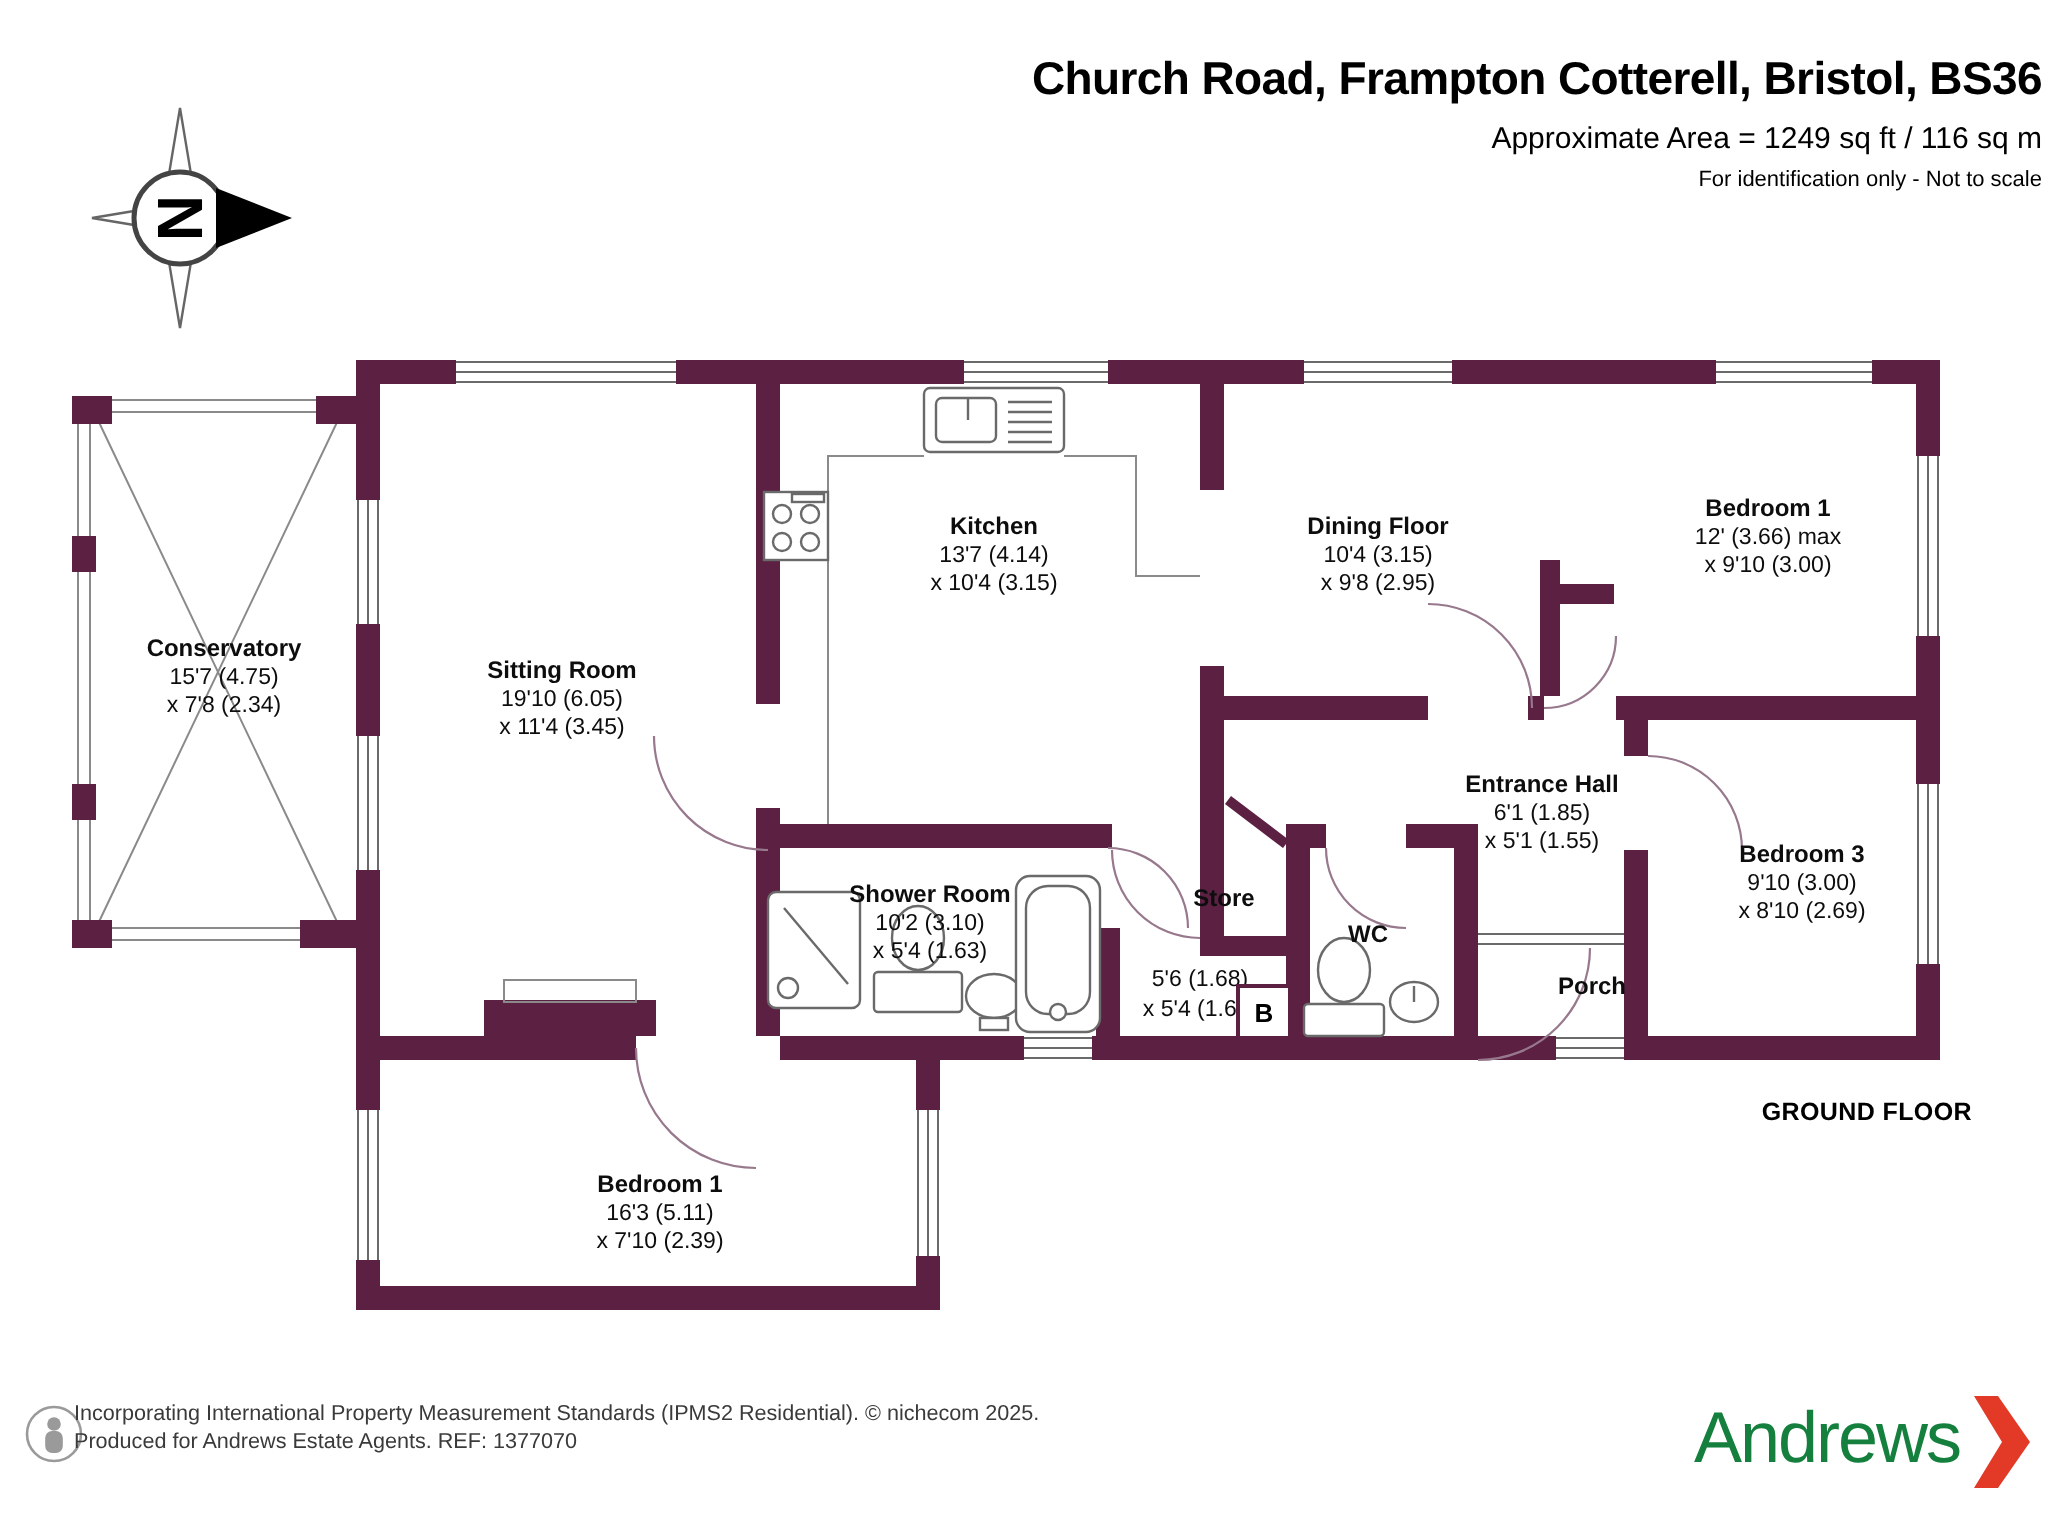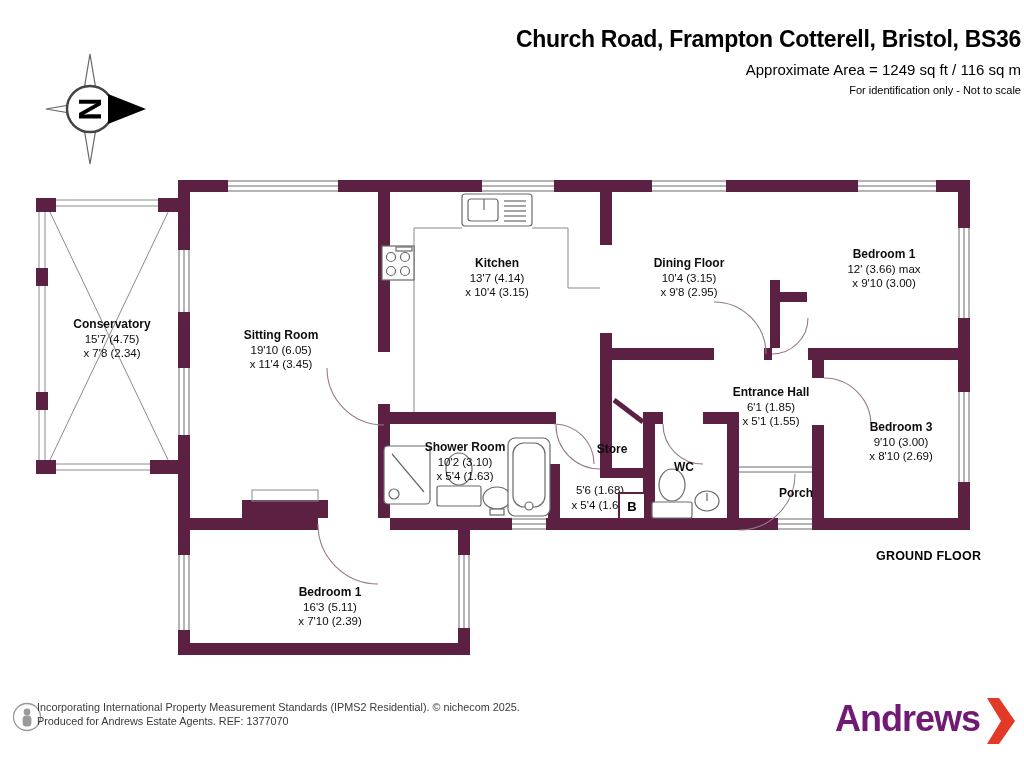--- a/index.html
+++ b/index.html
@@ -14,28 +14,28 @@
   .wall{fill:#5c2043;}
   .win rect{fill:#ffffff;}
   .win line{stroke:#6a6a6a;stroke-width:1;}
   .door{fill:none;stroke:#97788d;stroke-width:1.1;}
   .fix{fill:#ffffff;stroke:#6a6a6a;stroke-width:1.2;}
   .thin{fill:none;stroke:#8a8a8a;stroke-width:1;}
   .diag{stroke:#5c2043;stroke-width:5;}
   .room-label{position:absolute;transform:translateX(-50%);text-align:center;
     font-size:11.5px;line-height:14.5px;color:#0d0d0d;white-space:nowrap;}
   .room-label .rn{font-weight:bold;font-size:12px;}
-  .floor-label{position:absolute;left:876px;top:549px;width:110px;
+  .floor-label{position:absolute;left:876px;top:549px;width:110px;text-align:right;
     font-size:12.5px;font-weight:bold;letter-spacing:0.2px;}
   .boiler{position:absolute;left:618px;top:492px;width:24px;height:24px;border:2px solid #5c2043;
     display:flex;align-items:center;justify-content:center;font-size:13px;font-weight:bold;background:#fff;}
   .footer{position:absolute;left:37px;top:701px;font-size:10.8px;line-height:13.5px;color:#3a3a3a;}
   .footer-icon{position:absolute;left:12px;top:702px;}
   .logo{position:absolute;right:9px;top:694px;display:flex;align-items:center;}
-  .logo-text{font-size:36px;font-weight:bold;color:#701a75;letter-spacing:-1px;}
+  .logo-text{font-size:36px;font-weight:normal;color:#15803d;letter-spacing:-1px;}
   .logo-chev{margin-left:7px;margin-top:4px;}
   .compass{position:absolute;left:42px;top:50px;}
 </style>
 </head>
 <body>
 
 <div class="hdr-title">Church Road, Frampton Cotterell, Bristol, BS36</div>
 <div class="hdr-area">Approximate Area = 1249 sq ft / 116 sq m</div>
 <div class="hdr-disc">For identification only - Not to scale</div>
 

